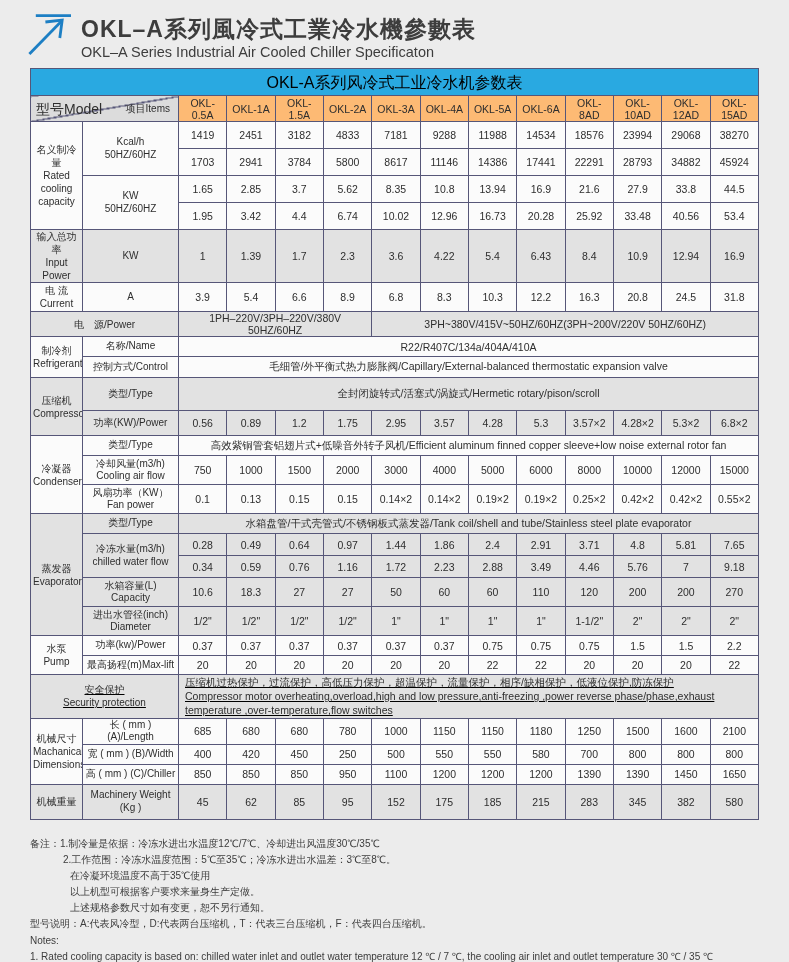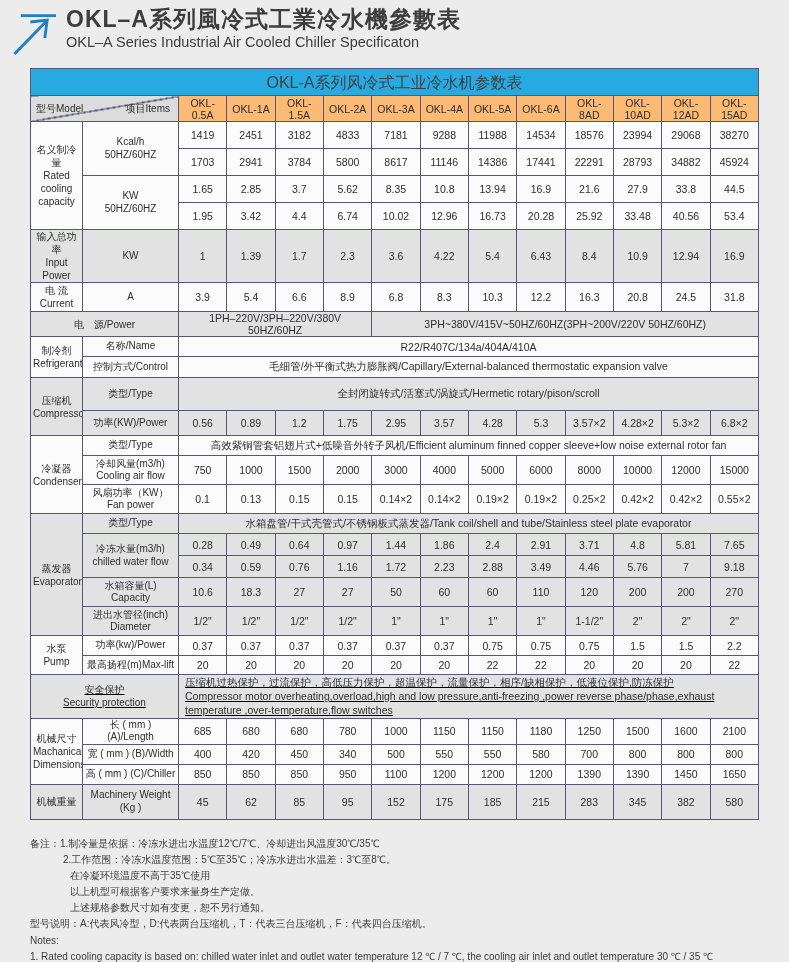--- a/index.html
+++ b/index.html
@@ -1,39 +1,39 @@
 <!DOCTYPE html>
 <html><head>
 <meta charset="utf-8">
 <style>
   * { box-sizing: border-box; }
   html,body { margin:0; padding:0; }
   body { font-family: "Liberation Sans", sans-serif; }
   .page { width:789px; height:962px; background:#ececec; overflow:hidden; position:relative; }
 
   
-  .hdr { display:flex; align-items:flex-start; padding:6px 0 0 8px; }
+  .hdr { display:flex; align-items:flex-end; padding:6px 0 0 23px; }
   .hdr svg { flex:0 0 auto; margin-top:2px; }
   .hdr-text { margin-left:10px; }
   .title-zh { margin:0; font-size:23px; font-weight:bold; color:#3d3d3d; letter-spacing:1px; line-height:1.15; }
   .title-en { font-size:14.5px; color:#3d3d3d; margin-top:2px; }
 
   
   .tblwrap { margin:8px 30px 0 30px; width:729px; }
-  .tbl-titlebar { background:#29a9e1; color:#404040; text-align:center; font-size:16px;
+  .tbl-titlebar { background:#29a9e1; color:#000000; text-align:center; font-size:16px;
                   height:27px; line-height:27px; border:1px solid #565678; border-bottom:none; }
   table { border-collapse:collapse; width:729px; table-layout:fixed; }
   th, td { border:1px solid #565678; padding:0 2px; text-align:center; color:#2e2e2e; overflow:hidden; }
   thead th { background:#fdba74; font-weight:normal; font-size:10.5px; height:26px; }
   .corner { position:relative; padding:0;
             background-image:linear-gradient(to bottom right,
               rgba(0,0,0,0) calc(50% - 0.7px), #565678 calc(50% - 0.7px),
               #565678 calc(50% + 0.7px), rgba(0,0,0,0) calc(50% + 0.7px));
             background-color:#dcdcdc; }
-  .c-model { position:absolute; left:5px; top:0; line-height:26px; font-size:10px; }
+  .c-model { position:absolute; left:5px; top:0; line-height:26px; font-size:14px; }
   .c-items { position:absolute; right:8px; top:0; line-height:26px; font-size:10px; }
   .sec  { font-size:10px; white-space:pre-line; line-height:1.3; }
   .item { font-size:10px; white-space:pre-line; line-height:1.25; }
   .val  { font-size:10.5px; }
   .txt  { font-size:10.5px; }
   .left { text-align:left; padding-left:6px; }
   .left div { line-height:1.35; }
   .g { background:#e2e2e2; }
   .w { background:#fbfbfb; }
 
@@ -397,21 +397,21 @@
             <td class="val w">1250</td>
             <td class="val w">1500</td>
             <td class="val w">1600</td>
             <td class="val w">2100</td>
           </tr>
           <tr style="height: 20px;">
             <td class="item w">宽 ( mm ) (B)/Width</td>
             <td class="val w">400</td>
             <td class="val w">420</td>
             <td class="val w">450</td>
-            <td class="val w">340</td>
+            <td class="val w">250</td>
             <td class="val w">500</td>
             <td class="val w">550</td>
             <td class="val w">550</td>
             <td class="val w">580</td>
             <td class="val w">700</td>
             <td class="val w">800</td>
             <td class="val w">800</td>
             <td class="val w">800</td>
           </tr>
           <tr style="height: 20px;">

